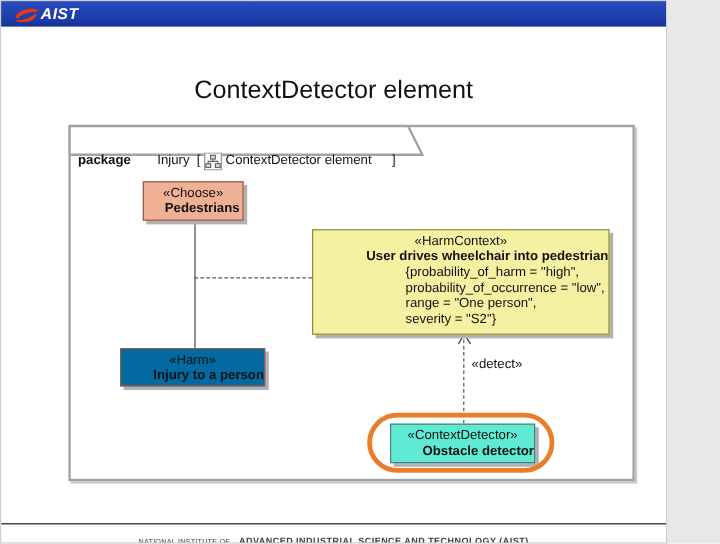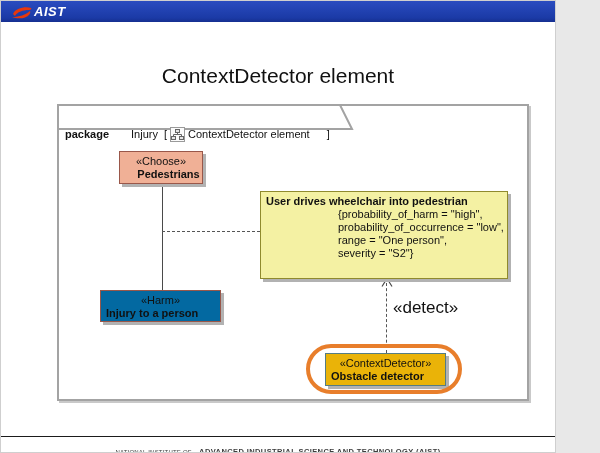--- a/index.html
+++ b/index.html
@@ -26,26 +26,26 @@
     align-items:center; font-size:11px; color:#111; white-space:pre;margin-top:17px; }
   .kw { font-weight:bold; margin-right:22px; }
   .tabname { margin-right:6px; }
   .diagram-icon { margin:0 3px; }
   .bracket-close { margin-left:17px; }
   
   .vline  { position:absolute; width:0; border-left:1px solid #4a4a4a; }
   .hdash  { position:absolute; height:0; border-top:1px dashed #555; }
   .vdash  { position:absolute; width:0; border-left:1px dashed #555; }
   .arrowhead { position:absolute; }
-  .edge-label { position:absolute; font-size:17px; color:#111; white-space:nowrap; }
+  .edge-label { position:absolute; font-size:11px; color:#111; white-space:nowrap; }
   
   .uml-box { position:absolute; font-size:11px; line-height:13px; color:#111;
     padding-top:3px; box-shadow:3px 3px 0 #b2b2b2; }
   .stereo { text-align:center; }
-  .bname  { font-weight:bold; padding-left:5px; }
+  .bname  { font-weight:bold; padding-left:5px;text-align:right; }
   .bname.centered { text-align:center; padding-left:15px; }
   .box-hazard  { left:60px;  top:45px;  width:84px;  height:33px;
     background:#f0b096; border:1px solid #99574a; }
   .box-harm    { left:41px;  top:184px; width:121px; height:32px;
     background:#ea8a74; border:1px solid #99574a; }
   .box-harmctx { left:201px; top:85px;  width:248px; height:88px;
     background:#f4f1a3; border:1px solid #8f8a2e; }
   .box-detector{ left:266px; top:247px; width:121px; height:33px;
     background:#c3eaed; border:1px solid #557c83; }
   .constraints { padding-left:77px; }
@@ -102,35 +102,36 @@
       <polyline points="1,8.5 6,0.5 11,8.5" fill="none" stroke="#4a4a4a" stroke-width="1.2"></polyline>
     </svg>
     <div class="edge-label" style="left:334px; top:192px;">«detect»</div>
 
     <div class="uml-box box-hazard" style="background-color: rgb(240, 176, 150);">
       <div class="stereo">«Choose»</div>
       <div class="bname centered">Pedestrians</div>
     </div>
 
     <div class="uml-box box-harmctx" style="background-color: rgb(244, 241, 163);">
+      <div class="stereo">«HarmContext»</div>
       <div class="bname">User drives wheelchair into pedestrian</div>
       <div class="constraints">
         <div>{probability_of_harm = "high",</div>
         <div>probability_of_occurrence = "low",</div>
         <div>range = "One person",</div>
         <div>severity = "S2"}</div>
       </div>
     </div>
 
     <div class="uml-box box-harm" style="background-color: #0369a1;">
       <div class="stereo">«Harm»</div>
       <div class="bname">Injury to a person</div>
     </div>
 
-    <div class="uml-box box-detector" style="background-color: #eab308;">
+    <div class="uml-box box-detector" style="background-color: #5eead4;">
       <div class="stereo">«ContextDetector»</div>
       <div class="bname">Obstacle detector</div>
     </div>
 
     <div class="highlight" style="border-color: rgb(232, 126, 43);"></div>
 
   </div>
 
   <div class="footer-line"></div>
   <div class="footer-text">

